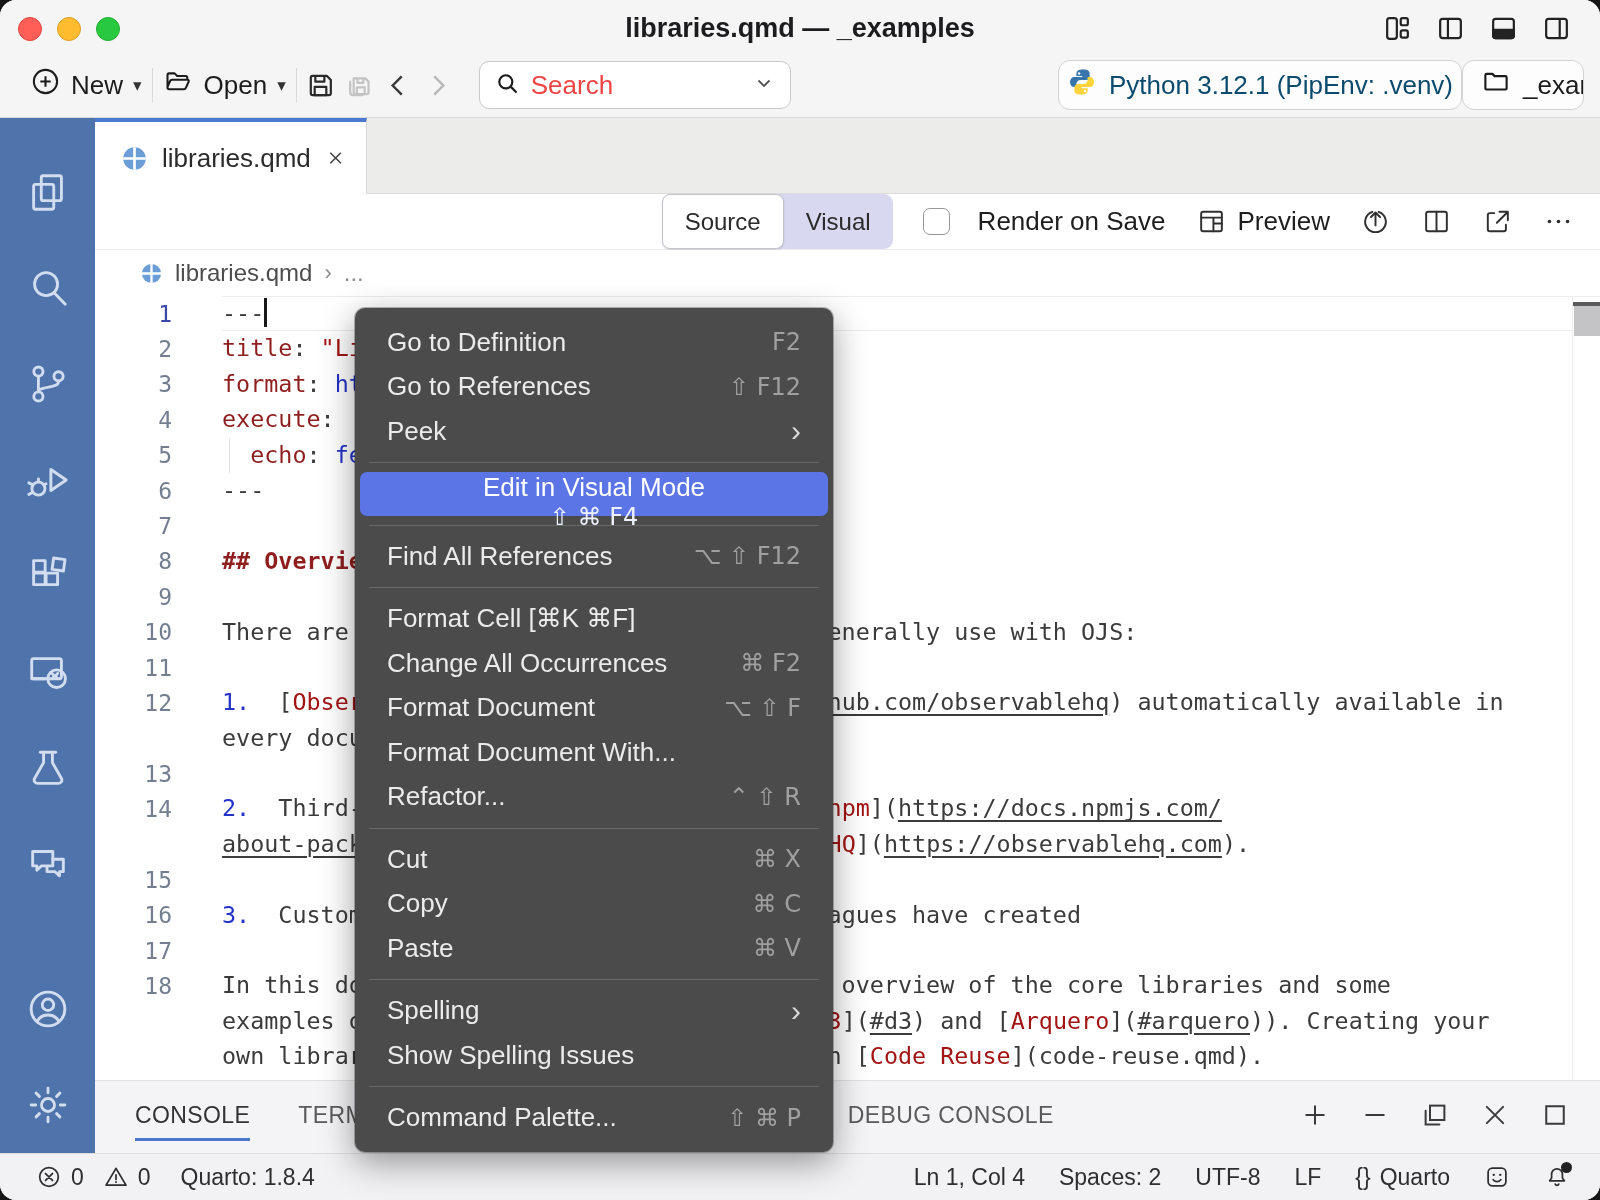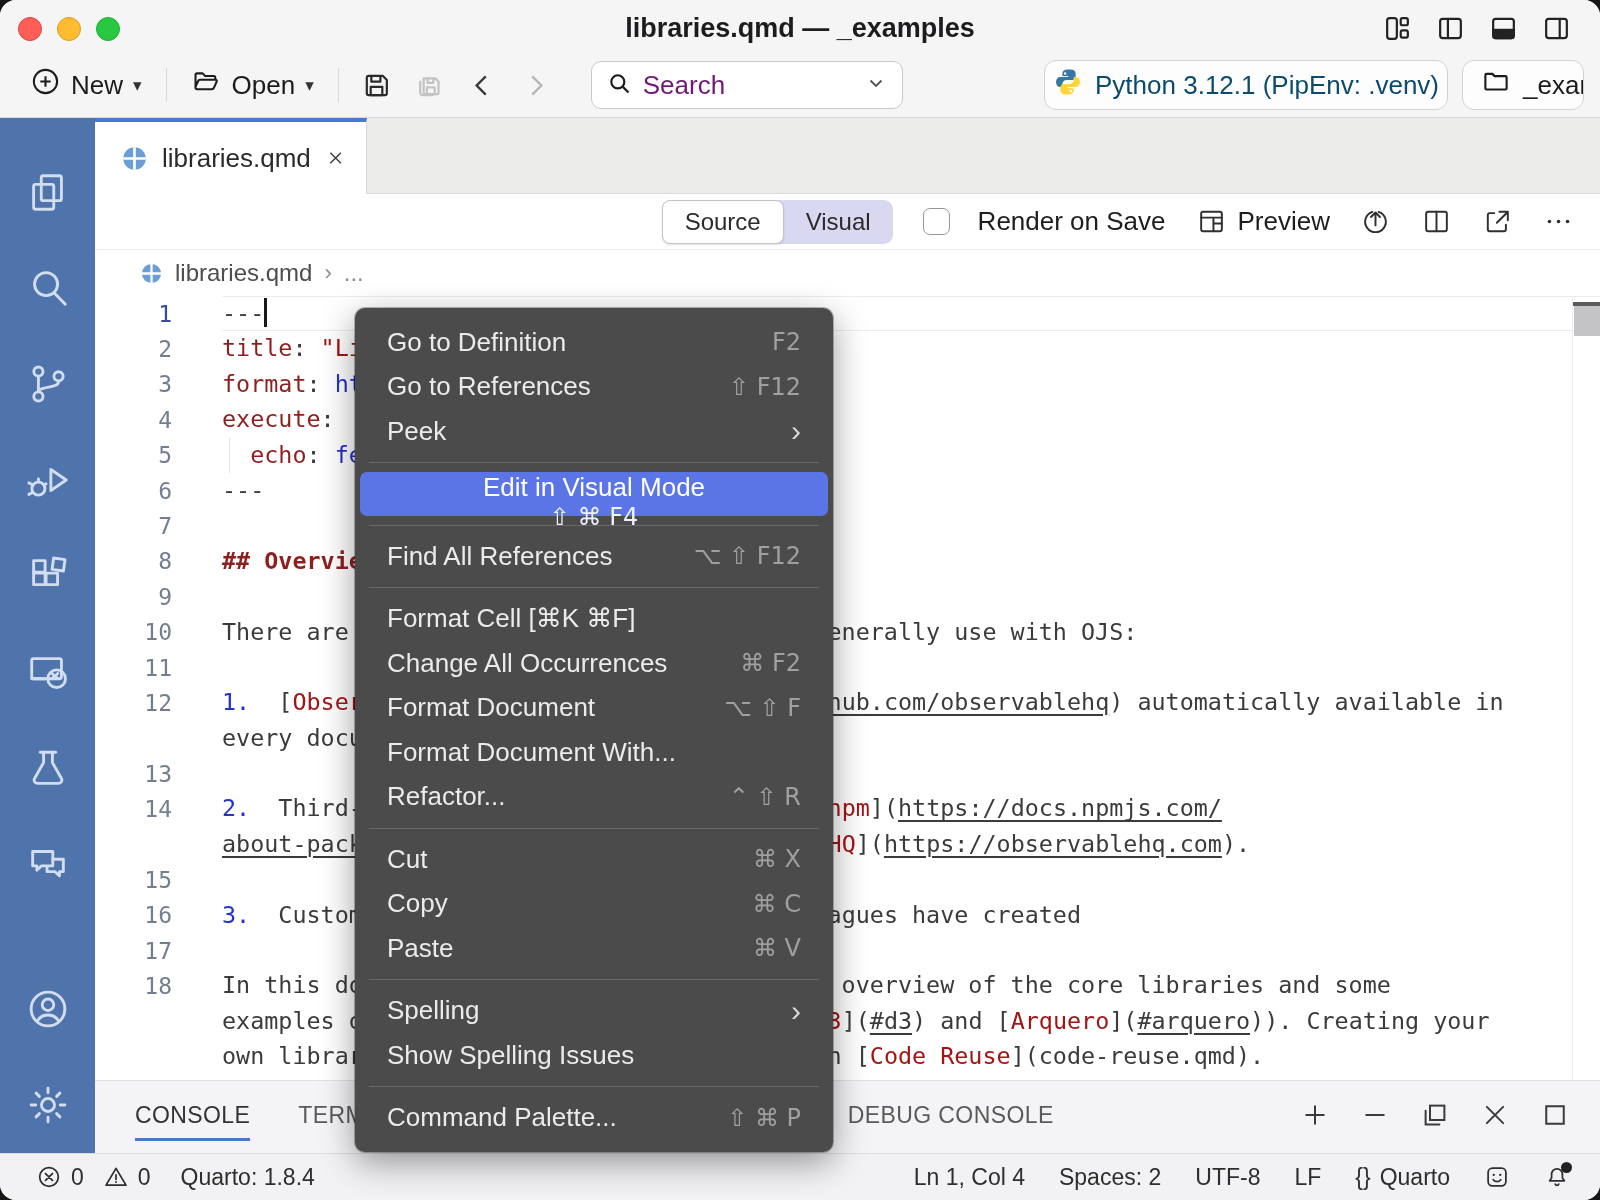--- a/index.html
+++ b/index.html
@@ -12,51 +12,51 @@
   .lights{display:flex;gap:15px;padding-left:18px;}
   .light{width:24px;height:24px;border-radius:50%;}
   .light.red{background:#ff5f57;border:1px solid #e0443e;}
   .light.yellow{background:#febc2e;border:1px solid #d99e23;}
   .light.green{background:#28c840;border:1px solid #1faf34;}
   .wtitle{position:absolute;left:0;right:0;text-align:center;font-size:27px;font-weight:600;color:#1c1c1e;}
   .wctrls{margin-left:auto;display:flex;gap:22px;padding-right:28px;position:relative;z-index:2;}
   .wctrls svg{width:31px;height:31px;display:block;}
 
   
-  .toolbar{height:61px;background:#f6f5f6;display:flex;align-items:center;padding:0 16px 4px 24px;gap:14px;border-bottom:1px solid #d8d8d8;}
+  .toolbar{height:61px;background:#f6f5f6;display:flex;align-items:center;padding:0 16px 4px 24px;border-bottom:1px solid #d8d8d8;}
   .tbtn{display:flex;align-items:center;gap:10px;font-size:26px;color:#1c1c1c;padding:4px 6px;border-radius:8px;}
   .tbtn svg{width:31px;height:31px;}
   .caret{font-size:17px;color:#333;font-family:"DejaVu Sans",sans-serif;}
   .tsep{width:1px;height:34px;background:#d9d9d9;margin:0 4px;}
   .iconbtn svg{width:31px;height:31px;display:block;}
   .iconbtn{padding:4px;border-radius:8px;}
   .searchbox{margin-left:22px;display:flex;align-items:center;width:312px;height:48px;border:1.6px solid #c9c9c9;border-radius:10px;background:#fff;padding:0 14px;}
   .searchbox .grow{flex:1;}
-  .searchbox .slabel{font-size:26px;color:#701a75;margin-left:10px;}
+  .searchbox .slabel{font-size:26px;color:#ef4444;margin-left:10px;}
   .envbtn{margin-left:auto;display:flex;align-items:center;gap:12px;height:50px;border:1.6px solid #d2d2d2;border-radius:12px;background:#fdfdfd;padding:0 8px;font-size:26px;color:#0c4a6e;}
   .projbtn{display:flex;align-items:center;gap:12px;height:50px;border:1.6px solid #d2d2d2;border-radius:12px;background:#fdfdfd;padding:0 18px;font-size:26px;color:#1b1b1b;white-space:nowrap;overflow:hidden;max-width:122px;flex:none;}
 
   
   .mainrow{display:flex;height:1035px;}
   .activitybar{width:95px;background:#4f73ab;display:flex;flex-direction:column;align-items:center;padding-top:26px;gap:0;}
   .abtn{width:95px;height:96px;display:flex;align-items:center;justify-content:center;color:#d3ddf0;}
   .abtn svg{width:46px;height:46px;stroke:#d3ddf0;fill:none;stroke-width:1.5;stroke-linecap:round;stroke-linejoin:round;}
   .abtn.push{margin-top:auto;}
   .contentcol{flex:1;display:flex;flex-direction:column;min-width:0;}
 
   
   .tabstrip{height:76px;background:#ececeb;border-bottom:1px solid #dcdcdc;display:flex;}
   .tab{width:272px;background:#fff;border-top:4px solid #4b79d1;border-right:1px solid #d8d8d8;display:flex;align-items:center;gap:14px;padding:0 20px 0 26px;margin-bottom:-1px;}
   .tab .qicon{width:27px;height:27px;}
   .tab .tlabel{font-size:26px;color:#2b2b2b;flex:1;}
   .tab svg.close{width:24px;height:24px;stroke:#444;stroke-width:1.8;}
 
   
   .actionbar{height:56px;background:#fff;border-bottom:1px solid #ececec;display:flex;align-items:center;justify-content:flex-end;gap:30px;padding-right:26px;}
-  .segtoggle{display:flex;background:#d8d9f0;border-radius:9px;height:44px;align-items:stretch;font-size:24px;}
+  .segtoggle{display:flex;background:#d8d9f0;border-radius:9px;height:55px;align-items:stretch;font-size:24px;}
   .seg{display:flex;align-items:center;padding:0 22px;color:#2b2b2b;}
   .seg.active{background:#fff;border:1px solid #c3c3cc;border-radius:8px;box-shadow:0 1px 2px rgba(0,0,0,.12);}
   .chk{width:27px;height:27px;border:1.8px solid #979797;border-radius:7px;background:#fff;}
   .cbgroup{display:flex;align-items:center;gap:28px;font-size:26px;color:#1e1e1e;}
   .pvgroup{display:flex;align-items:center;gap:11px;font-size:26px;color:#1e1e1e;}
   .actionbar .aicon svg{width:31px;height:31px;display:block;stroke:#2f2f2f;fill:none;stroke-width:1.5;stroke-linecap:round;stroke-linejoin:round;}
 
   
   .breadcrumb{height:46px;background:#fff;display:flex;align-items:center;gap:12px;padding-left:45px;font-size:24px;color:#4d4d4d;}
   .breadcrumb .qicon{width:23px;height:23px;}

